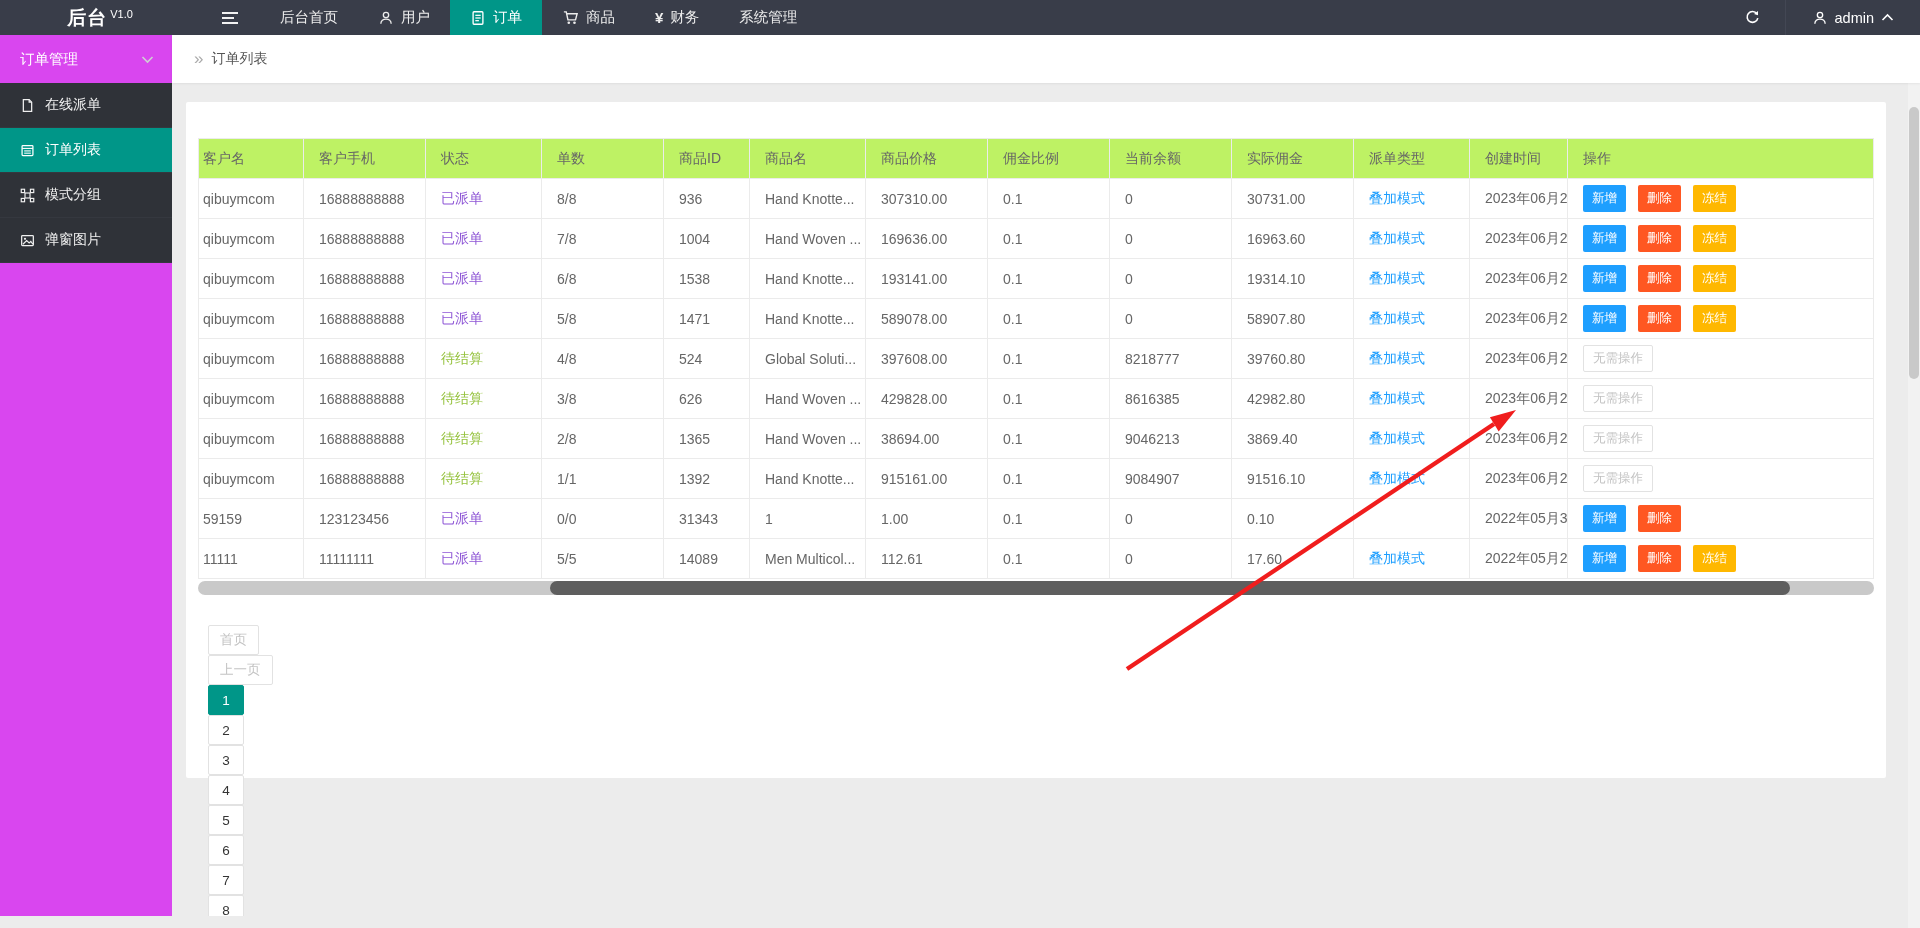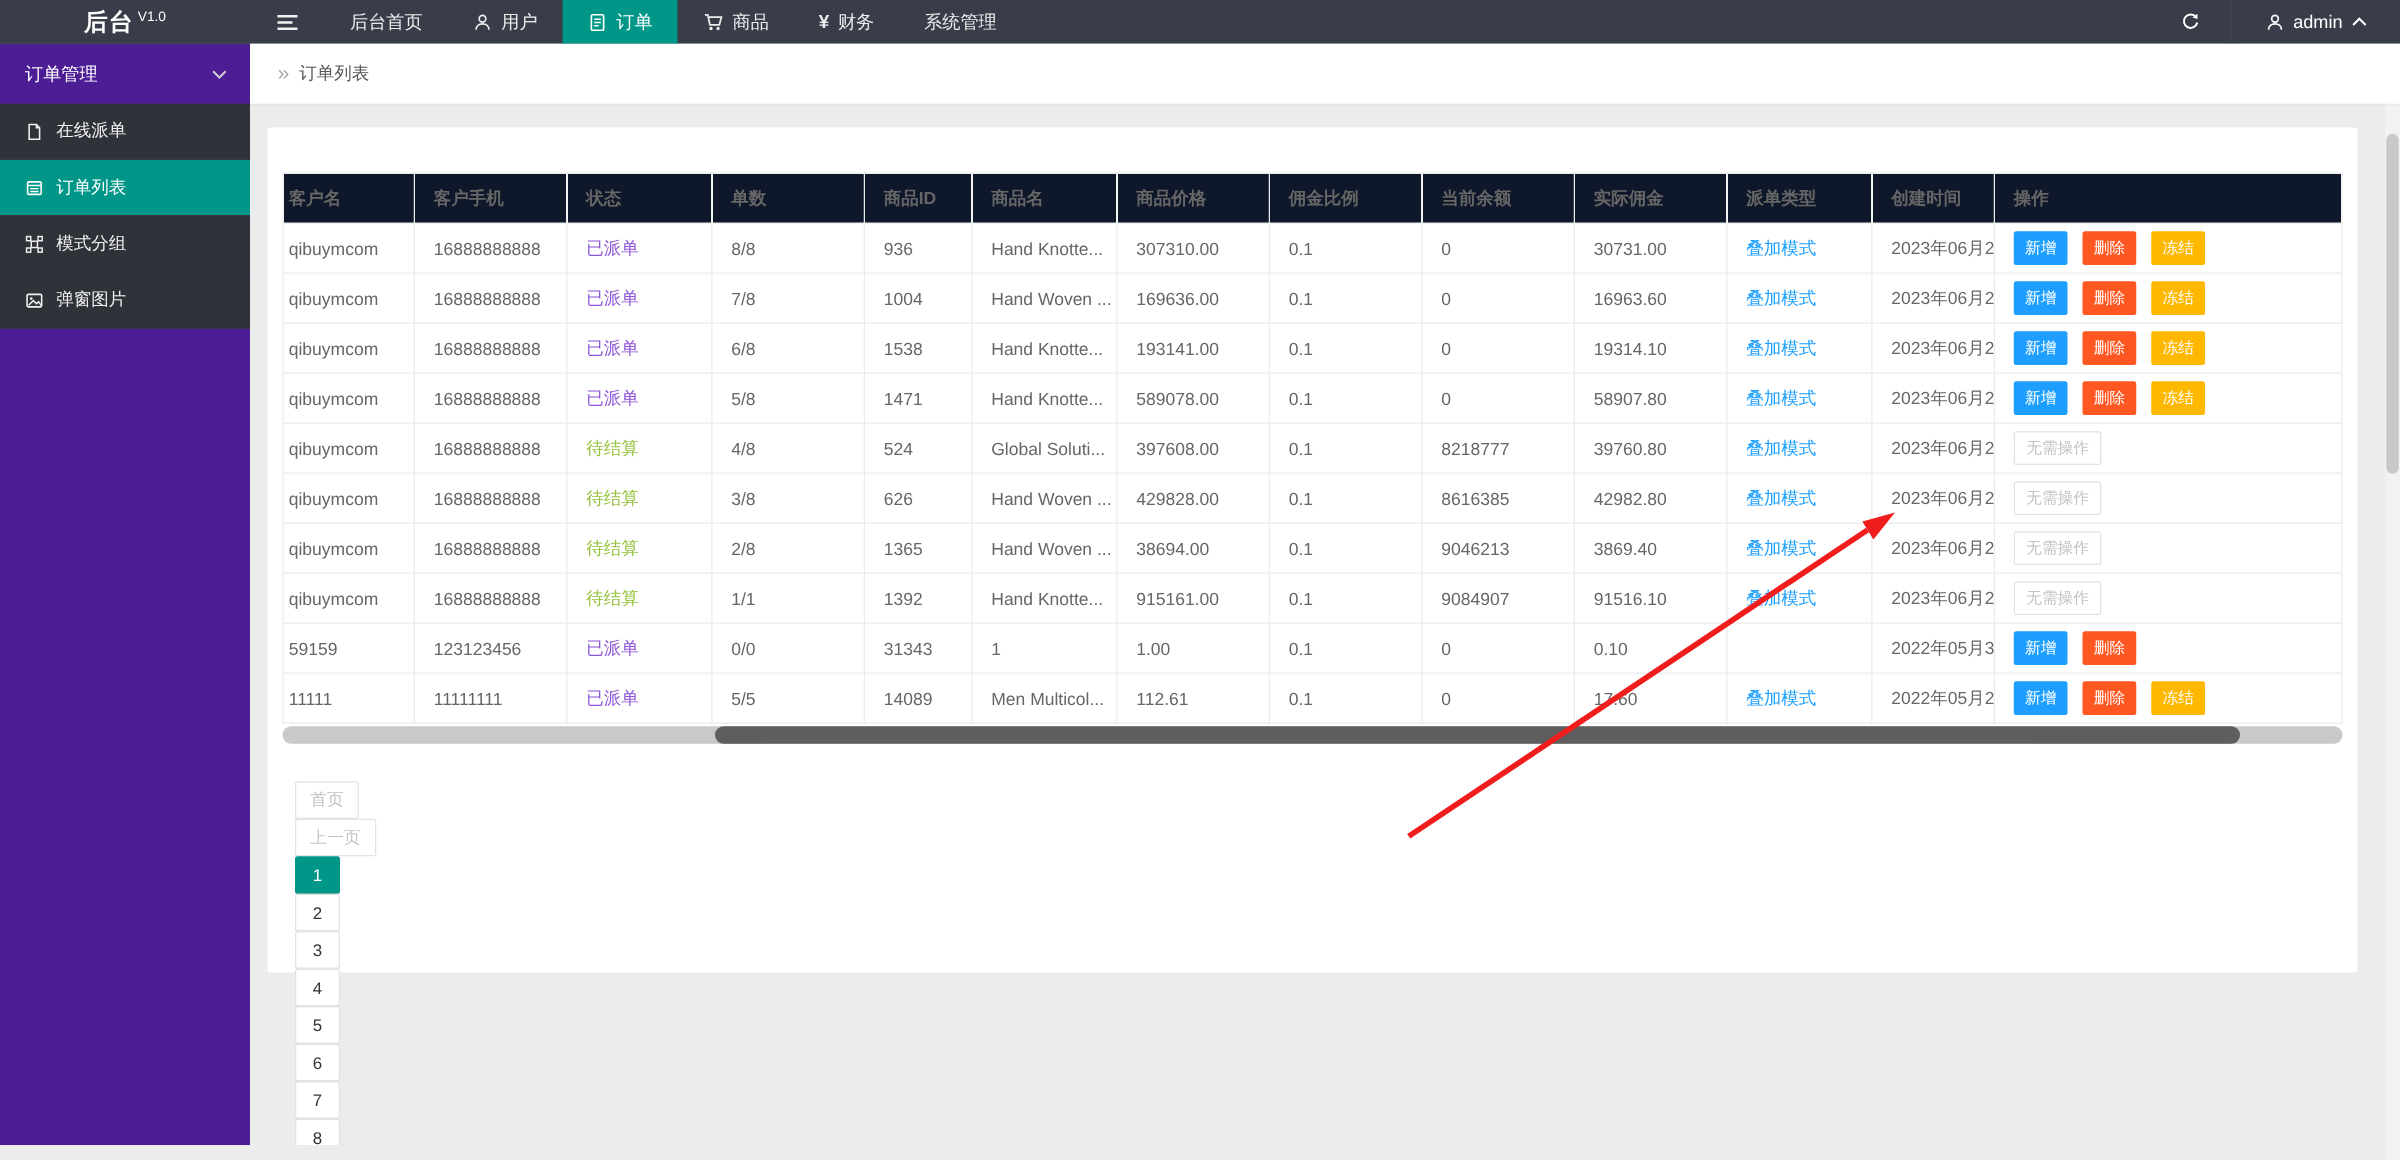--- a/index.html
+++ b/index.html
@@ -16,21 +16,21 @@
   .nav-burger { padding:0 22px; display:flex; flex-direction:column; justify-content:center; gap:3px; cursor:pointer; }
   .nav-burger i { display:block; width:16px; height:2px; background:#f2f2f2; }
   .nav-burger i:nth-child(2){ width:12px; }
   .nav-right { margin-left:auto; display:flex; align-items:stretch; }
   .nav-refresh { display:flex; align-items:center; padding:0 24px; cursor:pointer; border-right:1px solid #434754; }
   .nav-admin { display:flex; align-items:center; gap:7px; padding:0 26px; font-size:14.5px; cursor:pointer; }
   .yen { font-size:15px; font-weight:bold; }
 
   
   .wrap { display:flex; height:881px; }
-  .sidebar { width:200px; background:#4c1d95; flex:none; }
+  .sidebar { width:172px; background:#d946ef; flex:none; }
   .side-group { height:48px; display:flex; align-items:center; justify-content:space-between; padding:0 18px 0 20px; color:#fff; font-size:14.5px; cursor:pointer; }
   .side-item { height:45px; display:flex; align-items:center; gap:10px; padding:0 20px; background:#2F3238; color:#f0f0f0; font-size:14px; cursor:pointer; border-bottom:1px solid #35383f; }
   .side-item.active { background:#009688; color:#fff; }
   .main { flex:1; display:flex; flex-direction:column; min-width:0; }
   .breadcrumb { height:48px; background:#fff; display:flex; align-items:center; padding:0 22px; font-size:14px; color:#555; box-shadow:0 1px 2px rgba(0,0,0,.06); position:relative; z-index:2; }
   .bc-icon { color:#aaa; font-size:17px; margin-right:8px; }
   .content { flex:1; overflow:hidden; padding:19px 34px 0 14px; background:#ececec; }
   .card { background:#fff; height:676px; padding:20px 12px 0 12px; border-radius:2px; }
 
   
@@ -39,21 +39,21 @@
   .search-row { display:flex; align-items:center; margin-top:4px; }
   .search-label { height:38px; line-height:36px; padding:0 14px; border:1px solid #e6e6e6; border-right:none; background:#fafafa; color:#666; font-size:14px; border-radius:2px 0 0 2px; }
   .search-input { height:38px; width:216px; border:1px solid #e6e6e6; padding:0 10px; font-size:14px; color:#333; outline:none; border-radius:0 2px 2px 0; }
   .search-input::placeholder { color:#d0d0d0; }
   .search-btn { margin-left:14px; height:38px; padding:0 16px; background:#fff; border:1px solid #d5d5d5; border-radius:2px; font-size:14px; color:#555; display:flex; align-items:center; gap:8px; cursor:pointer; }
 
   
   .table-zone { margin:16px 0 0 0; }
   table.orders { width:100%; border-collapse:collapse; table-layout:fixed; }
   .orders th, .orders td { border:1px solid #ebebeb; font-size:14px; color:#666; height:40px; padding:0 15px; text-align:left; white-space:nowrap; overflow:hidden; font-weight:normal; }
-  .orders th { background:#0f172a; color:#666;font-weight:bold; }
+  .orders th { background:#bef264; color:#666; }
   .orders th:first-child, .orders td:first-child { padding-left:4px; }
   .st-dispatched { color:#8f57d6;margin-top:13px; }
   .st-pending { color:#95c23d; }
   a.link { color:#1E9FFF; text-decoration:none; cursor:pointer; }
   .act-btn { display:inline-block; border:none; border-radius:2px; color:#fff; font-size:12.5px; padding:5px 9px; margin-right:12px; cursor:pointer; font-family:inherit; }
   .act-add { background:#1E9FFF; }
   .act-delete { background:#FF5722; }
   .act-freeze { background:#FFB800; }
   .tag-none { display:inline-block; border:1px solid #e2e2e2; border-radius:2px; color:#c2c2c2; font-size:12.5px; padding:4px 9px; background:#fff; }
 

